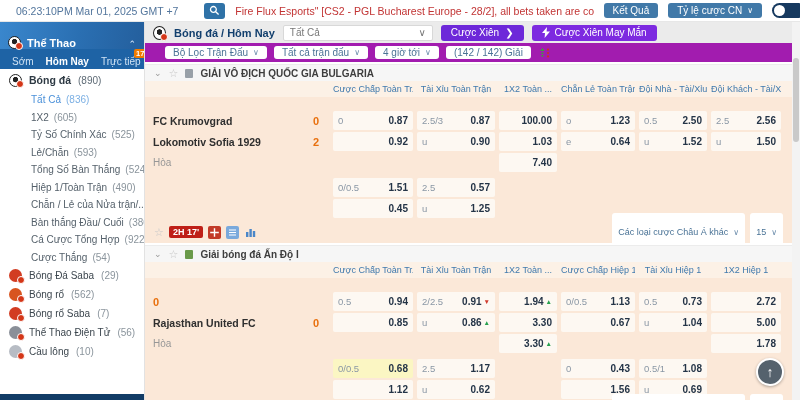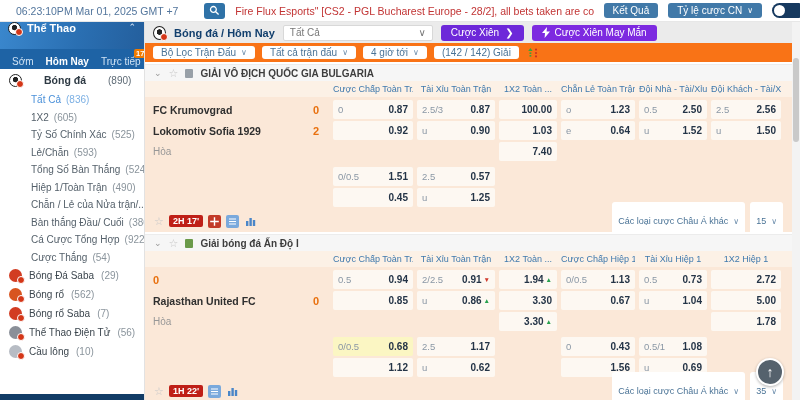--- a/index.html
+++ b/index.html
@@ -20,35 +20,35 @@
   .below{display:flex;height:378px}
   .sidebar{width:145px;flex:0 0 145px;background:#fff;border-right:1px solid #e2e2e2;position:relative;overflow:hidden}
   .rightcol{flex:1;display:flex;flex-direction:column;overflow:hidden;background:#ebebeb}
 
   
   .toolbar{height:21px;display:flex;align-items:center;gap:8px;padding:0 8px;background:#ebebeb}
   .crumb{font-weight:bold;color:#123f6d;font-size:11px;white-space:nowrap}
   .selectbox{width:150px;height:16px;background:#fff;border:1px solid #d8d8d8;border-radius:2px;display:flex;align-items:center;justify-content:space-between;padding:0 6px;color:#777;font-size:10px;cursor:pointer}
   .btn-parlay{background:#6d28d9;color:#fff;border-radius:3px;height:16px;display:flex;align-items:center;gap:6px;padding:0 10px;font-size:10px;cursor:pointer}
   .btn-lucky{background:#7d2ae0;color:#fff;border-radius:3px;height:16px;display:flex;align-items:center;gap:5px;padding:0 10px;font-size:10px;cursor:pointer}
-  .filterbar{height:19px;display:flex;align-items:center;gap:7px;padding:0 8px;background:#f97316}
+  .filterbar{height:19px;display:flex;align-items:center;gap:7px;padding:0 20px;background:#a21caf}
   .chip{background:#fff;border-radius:3px;color:#4a7396;font-size:10px;padding:1px 8px;display:flex;align-items:center;gap:5px;white-space:nowrap;cursor:pointer}
   .chip .chev{font-size:8px;color:#6b8cab}
   .chip.static{cursor:default}
 
   
-  .sb-head{height:27px;background:linear-gradient(100deg,#3a87cd 0%,#2a6fb2 55%,#245f9d 100%);display:flex;align-items:flex-start;gap:6px;padding:0 8px;color:#fff;cursor:pointer}
+  .sb-head{height:27px;background:linear-gradient(100deg,#3a87cd 0%,#2a6fb2 55%,#245f9d 100%);display:flex;align-items:flex-end;gap:6px;padding:0 8px;color:#fff;cursor:pointer}
   .sb-title{font-weight:bold;font-size:11px;flex:1}
   .sb-chev{font-size:9px;color:#dceafb}
   .sb-tabs{height:20px;background:#1e63a5;display:flex;align-items:stretch;justify-content:space-between;padding:0 6px;overflow:visible}
   .sb-tab{position:relative;display:flex;align-items:center;padding:12px 6px;color:#cfe2f4;font-size:10px;cursor:pointer;white-space:nowrap}
   .sb-tab.active{color:#fff;font-weight:bold;border-bottom:2px solid #fff}
   .tbadge{position:absolute;top:0px;right:-4px;background:#f07b00;color:#fff;font-size:7.5px;line-height:9px;padding:0 2px;border-radius:2px;font-weight:bold}
   .sb-list{background:#fff}
-  .sb-item{height:22px;display:flex;align-items:center;gap:22px;padding:0 9px;cursor:pointer}
+  .sb-item{height:22px;display:flex;align-items:center;gap:7px;padding:0 9px;cursor:pointer}
   .sb-item .lbl{font-weight:bold;font-size:10.5px;color:#2e3a44}
   .sb-item .cnt{font-size:10px;color:#5d6a75}
   .sb-sub{height:17.5px;display:flex;align-items:center;gap:5px;padding-left:31px;font-size:10px;color:#55616b;cursor:pointer;white-space:nowrap}
   .sb-sub .cnt{color:#8a949c}
   .sb-sub.active{color:#4a90d9}
   .sb-sub.active .cnt{color:#7cb0e4}
   .sb-sport{height:19px;display:flex;align-items:center;gap:7px;padding:0 9px;font-size:10px;color:#3c464e;cursor:pointer;white-space:nowrap}
   .sb-sport .cnt{color:#8a949c}
   .sicon{position:relative;width:13px;height:13px;border-radius:50%;flex:0 0 13px}
   .sicon::after{content:"";position:absolute;right:-3px;bottom:-2px;width:6px;height:6px;border-radius:50%;background:#d43617;border:1px solid #fff}
@@ -61,21 +61,21 @@
   .sec-head{height:17px;background:#f6f6f6;display:flex;align-items:center;gap:7px;padding:0 9px;border-top:1px solid #ececec}
   .sec-head .chev{color:#9a9a9a;font-size:9px;cursor:pointer}
   .sec-head .star{color:#c9c9c9;font-size:11px;cursor:pointer}
   .flag{width:8px;height:9px;border-radius:1px;flex:0 0 8px}
   .lname{color:#3d3d3d;font-weight:bold;font-size:10px;white-space:nowrap}
   .col-head{height:16px;background:#fcf1e6;display:flex;align-items:center;padding:0 6px}
   .colh{color:#3f79ad;font-size:9px;text-align:center;white-space:nowrap;overflow:hidden;margin-right:4px}
   .cwt{width:178px;flex:0 0 178px;margin-right:4px}
   .cw0{width:80px;flex:0 0 80px}.cw1{width:78px;flex:0 0 78px}.cw2{width:58px;flex:0 0 58px}
   .cw3{width:74px;flex:0 0 74px}.cw4{width:68px;flex:0 0 68px}.cw5{width:70px;flex:0 0 70px}
-  .sec-body{padding:3px 6px 4px 6px}
+  .sec-body{padding:14px 6px 4px 6px}
   .mrow{display:flex;height:19px;margin-bottom:2px}
   .mrow.gap{margin-top:6px}
   .team-cell{display:flex;align-items:center;justify-content:space-between;padding:0 10px 0 2px}
   .tname{font-weight:bold;font-size:10.5px;color:#2f2f2f;white-space:nowrap;overflow:hidden}
   .tname.hl-team{color:#e8700e}
   .tscore{font-weight:bold;font-size:11px;color:#e8700e}
   .draw{font-size:10px;color:#979797}
   .ocell{background:#fdf8f2;border-radius:2px;display:flex;align-items:center;justify-content:space-between;padding:0 5px;margin-right:4px;cursor:pointer}
   .ocell.emp{background:transparent;cursor:default}
   .ocell.ylw{background:#fbf6c3}

